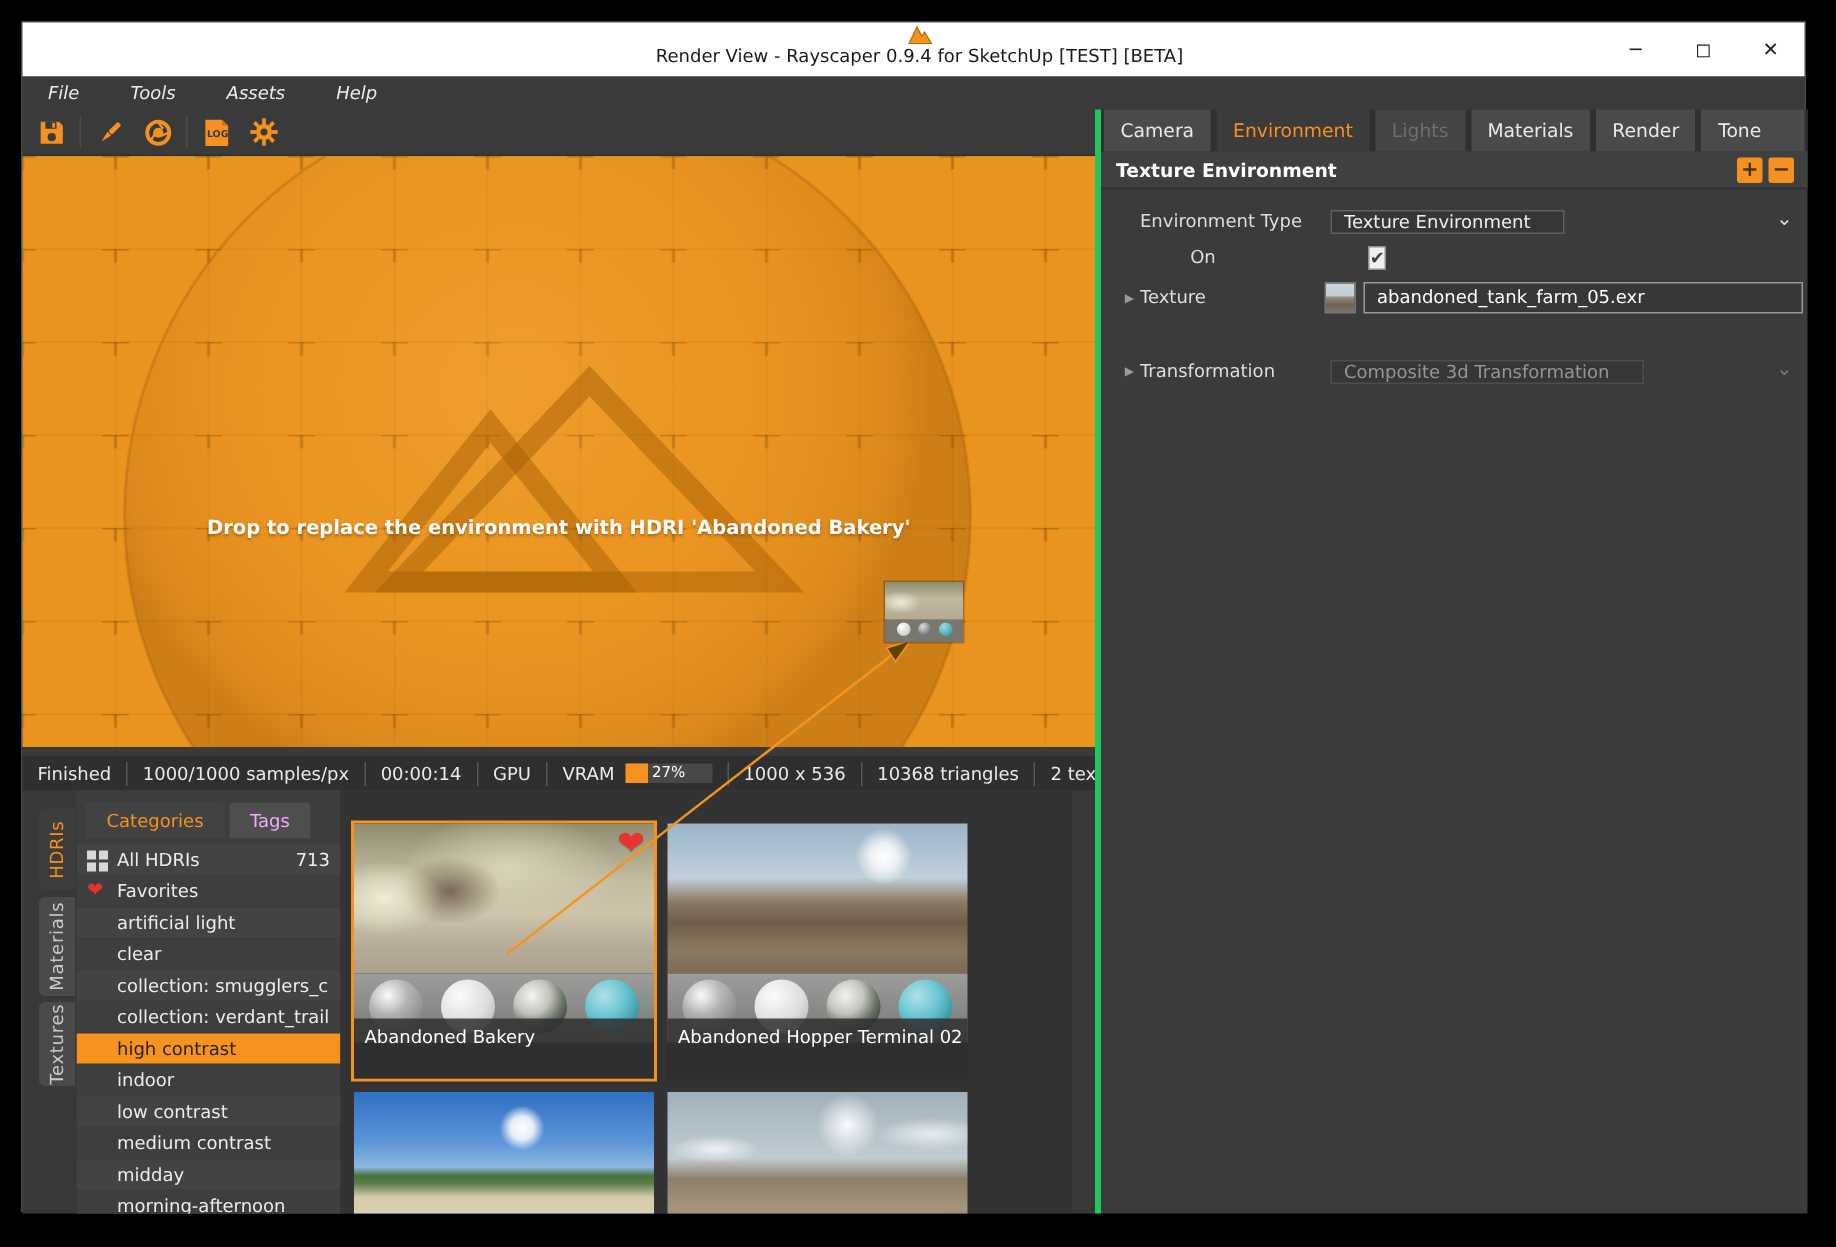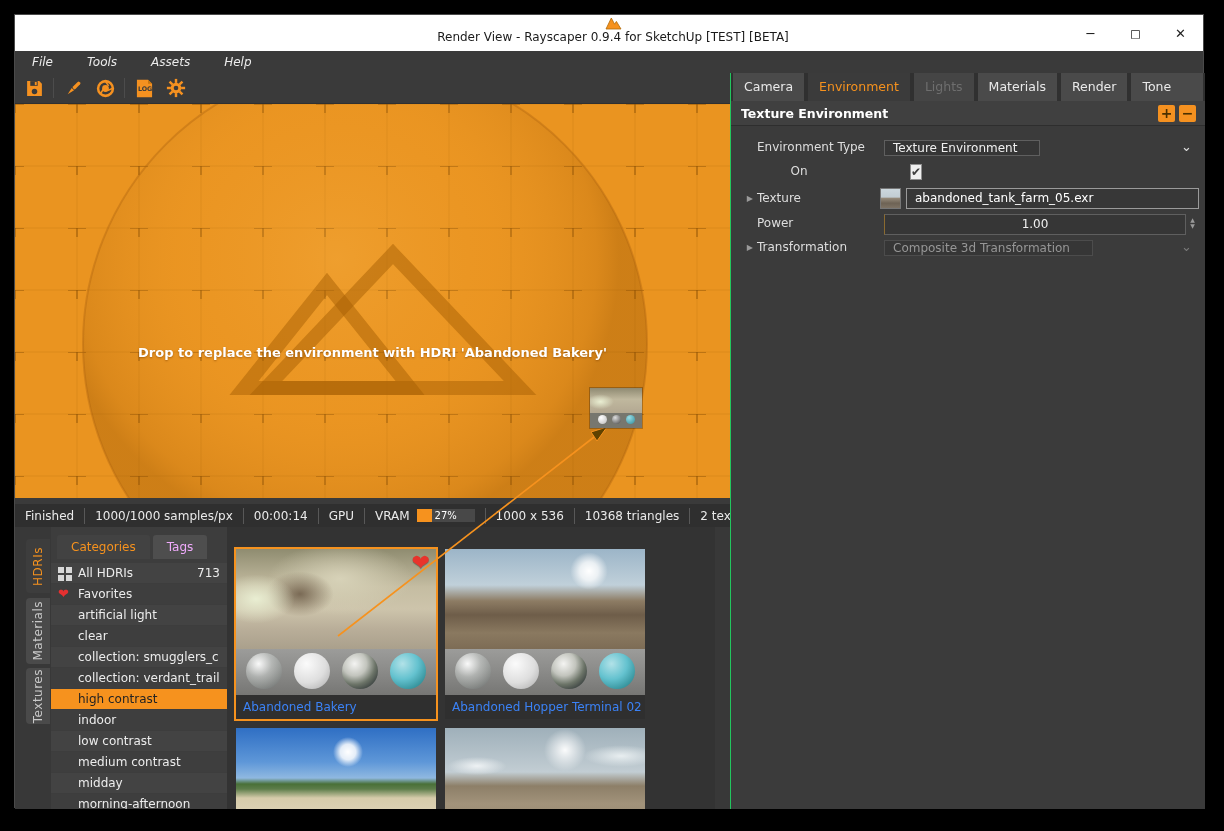--- a/index.html
+++ b/index.html
@@ -61,25 +61,25 @@
   .card { position:absolute; width:200px; height:170px; background:#2c2c2c; }
   .card.selected { outline:2px solid #f6921e; }
   .pano { position:absolute; left:0; top:0; width:100%; height:100px; }
   .sphere-strip { position:absolute; left:0; top:100px; width:100%; height:46px;
       background:linear-gradient(180deg,#9c9c9a 0%,#8a8a88 50%,#767674 100%); }
   .sph { position:absolute; top:4px; width:36px; height:36px; border-radius:50%; }
   .sph.glass  { background:radial-gradient(circle at 35% 30%, rgba(255,255,255,.95), rgba(225,230,228,.45) 38%, rgba(160,168,165,.35) 68%, rgba(80,86,88,.5) 100%); }
   .sph.white  { background:radial-gradient(circle at 35% 30%, #fbfbfb, #dedede 55%, #a8a8a8 100%); }
   .sph.chrome { background:radial-gradient(circle at 35% 30%, #f4f4f2, #c2c4bd 35%, #6c7468 60%, #3a4140 82%, #1e2424 100%); }
   .sph.teal   { background:radial-gradient(circle at 35% 30%, #b2e2e8, #64c2cf 45%, #339099 80%, #1f6c78 100%); }
-  .card-label { position:absolute; left:0; bottom:0; width:100%; height:24px; background:rgba(48,48,48,.85); color:#3b82f6; font-size:12px; line-height:24px; padding-left:7px; }
+  .card-label { position:absolute; left:0; bottom:0; width:100%; height:40px; background:rgba(48,48,48,.85); color:#ffffff; font-size:12px; line-height:24px; padding-left:7px; }
   .fav-heart { position:absolute; top:3px; right:6px; font-size:22px; color:#e8342c; text-shadow:0 1px 1px rgba(0,0,0,.35); line-height:22px; }
 
   
-  .rpanel { position:absolute; left:715px; top:58px; width:475px; height:736px; background:#3b3b3b; border-left:1px solid #22c55e; }
+  .rpanel { position:absolute; left:715px; top:58px; width:475px; height:736px; background:#3b3b3b; border-left:4px solid #22c55e; }
   .rp-tabs { position:absolute; left:0; top:0; width:100%; height:28px; background:#303030; display:flex; }
   .rp-tab { height:28px; line-height:28px; padding:0 11px; font-size:12.5px; background:#4a4a4a; color:#e9e9e9; margin-right:2px; margin-left:2px; }
   .rp-tab.active { background:#3b3b3b; color:#f6921e; }
   .rp-tab.disabled { background:#454545; color:#6e6e6e; }
   .rp-header { position:absolute; left:0; top:28px; width:100%; height:25px; background:#404040; border-bottom:1px solid #2e2e2e; color:#fff; font-size:12.5px; font-weight:bold; line-height:25px; padding-left:10px; }
   .hbtn { position:absolute; top:4px; width:17px; height:17px; background:#f59120; border-radius:2px; color:#4a3000; font-weight:bold; font-size:14px; line-height:16px; text-align:center; }
   .form-row { position:absolute; left:0; width:100%; height:22px; display:flex; align-items:center; }
   .fr-arrow { width:26px; text-align:right; color:#9a9a9a; font-size:8px; padding-right:4px; }
   .fr-label { width:118px; color:#dedede; font-size:12px; }
   .fr-ctrl { margin-left:9px; width:315px; position:relative; height:21px; }
@@ -350,28 +350,20 @@
 
     <div class="form-row" style="top:114px;">
       <span class="fr-arrow">▶</span>
       <span class="fr-label">Texture</span>
       <span class="fr-ctrl">
         <span class="tex-thumb"></span>
         <span class="tex-field">abandoned_tank_farm_05.exr</span>
       </span>
     </div>
 
-    <div class="form-row" style="top:139px;">
-      <span class="fr-arrow"></span>
-      <span class="fr-label">Power</span>
-      <span class="fr-ctrl">
-        <span class="num-field" style="display:inline-block;">1.00</span>
-        <span class="spinner">▲<br>▼</span>
-      </span>
-    </div>
 
     <div class="form-row" style="top:163px;">
       <span class="fr-arrow">▶</span>
       <span class="fr-label">Transformation</span>
       <span class="fr-ctrl">
         <span class="select-box disabled">
           <span>Composite 3d Transformation</span>
           <span class="chev">⌄</span>
         </span>
       </span>

